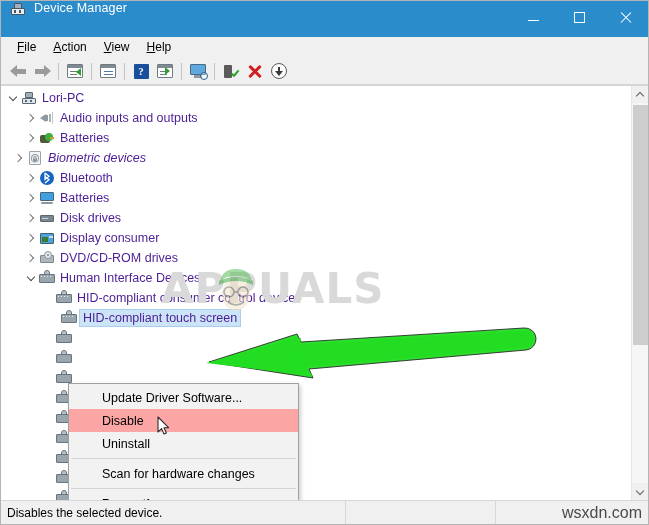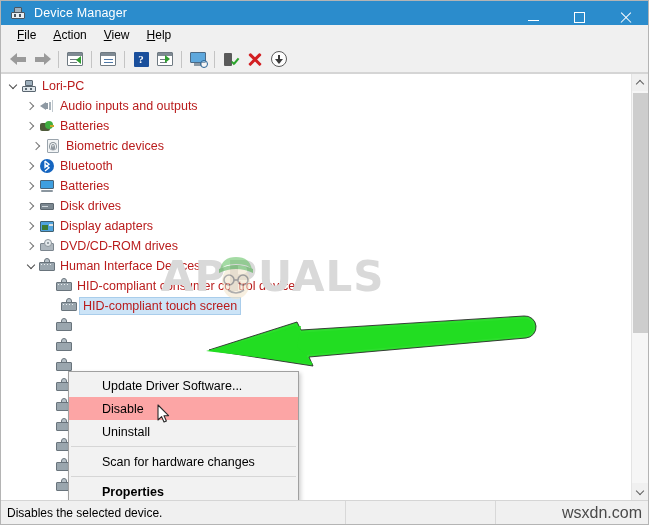--- a/index.html
+++ b/index.html
@@ -17,24 +17,23 @@
     width: 649px; height: 525px;
     background: #f0f0f0;
     border: 1px solid #b4b4b4;
     display: flex;
     flex-direction: column;
     overflow: hidden;
   }
 
   
   #titlebar {
-    height: 24px;
+    height: 36px;
     background: #2b8ccc;
     display: flex;
-    align-items: center;
     flex: 0 0 auto;
     position: relative;
   }
   #title-icon {
     width: 16px; height: 16px;
     margin-left: 9px; margin-right: 8px;
     position: relative;
     flex: 0 0 auto;
   }
   .ti-base {
@@ -311,21 +310,21 @@
     left: 0; top: 0; right: 17px; bottom: 0;
     background: #ffffff;
     overflow: hidden;
     padding-top: 2px;
   }
   .row {
     height: 20px;
     display: flex;
     align-items: center;
     font-size: 12.5px;
-    color: #b91c1c;
+    color: #4c1d95;
     white-space: nowrap;
     cursor: default;
     position: relative;
   }
   .row.selected .label-bg {
     background: #cce4f7;
     border: 1px solid #a9cdeb;
     padding: 0 3px;
     margin-left: -3px;
   }
@@ -660,21 +659,21 @@
       <div class="row" style="padding-left:22px;">
         <div class="chev right"></div>
         <div class="tree-icon ico-bat">
           <div class="body"></div>
             <div class="grn"></div>
             <div class="plug"></div>
         </div>
         <span class="label-bg">Batteries</span>
       </div>
 
-      <div class="row" style="padding-left:28px;">
+      <div class="row" style="padding-left:10px;font-style:italic;">
         <div class="chev right"></div>
         <div class="tree-icon ico-bio">
           <div class="frame"></div>
             <div class="l1"></div>
             <div class="l2"></div>
             <div class="l3"></div>
         </div>
         <span class="label-bg">Biometric devices</span>
       </div>
 
@@ -707,21 +706,21 @@
         <span class="label-bg">Disk drives</span>
       </div>
 
       <div class="row" style="padding-left:22px;">
         <div class="chev right"></div>
         <div class="tree-icon ico-disp">
           <div class="card"></div>
             <div class="chip"></div>
             <div class="pin"></div>
         </div>
-        <span class="label-bg">Display adapters</span>
+        <span class="label-bg">Display consumer</span>
       </div>
 
       <div class="row" style="padding-left:22px;">
         <div class="chev right"></div>
         <div class="tree-icon ico-dvd">
           <div class="body"></div>
             <div class="disc"></div>
             <div class="hole"></div>
         </div>
         <span class="label-bg">DVD/CD-ROM drives</span>

